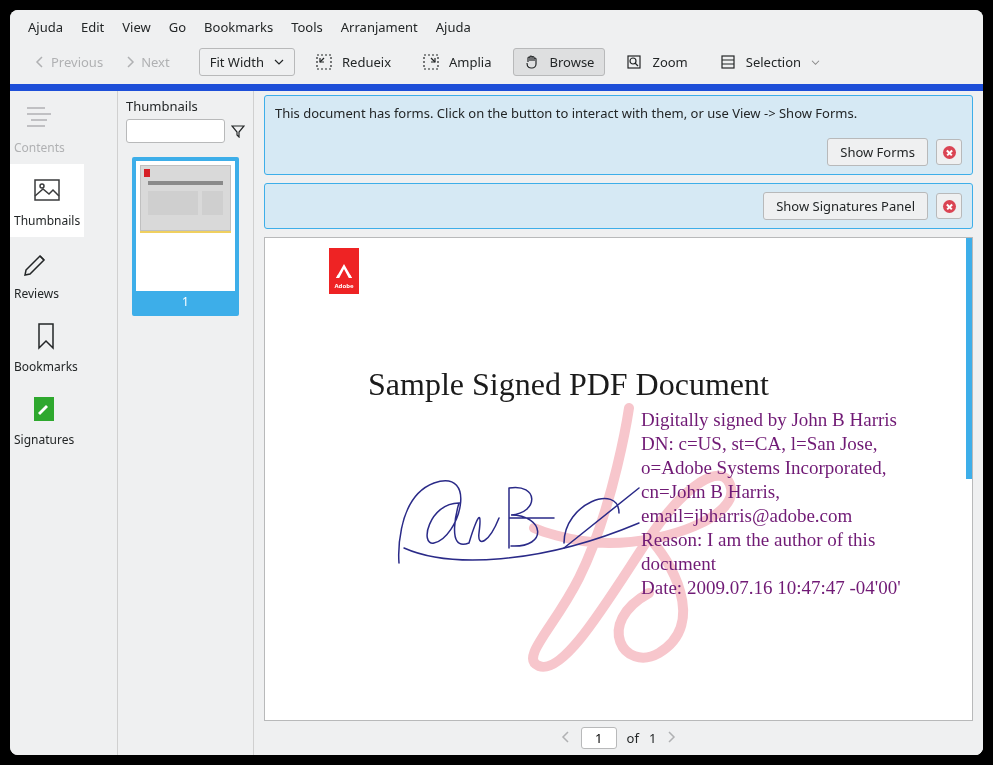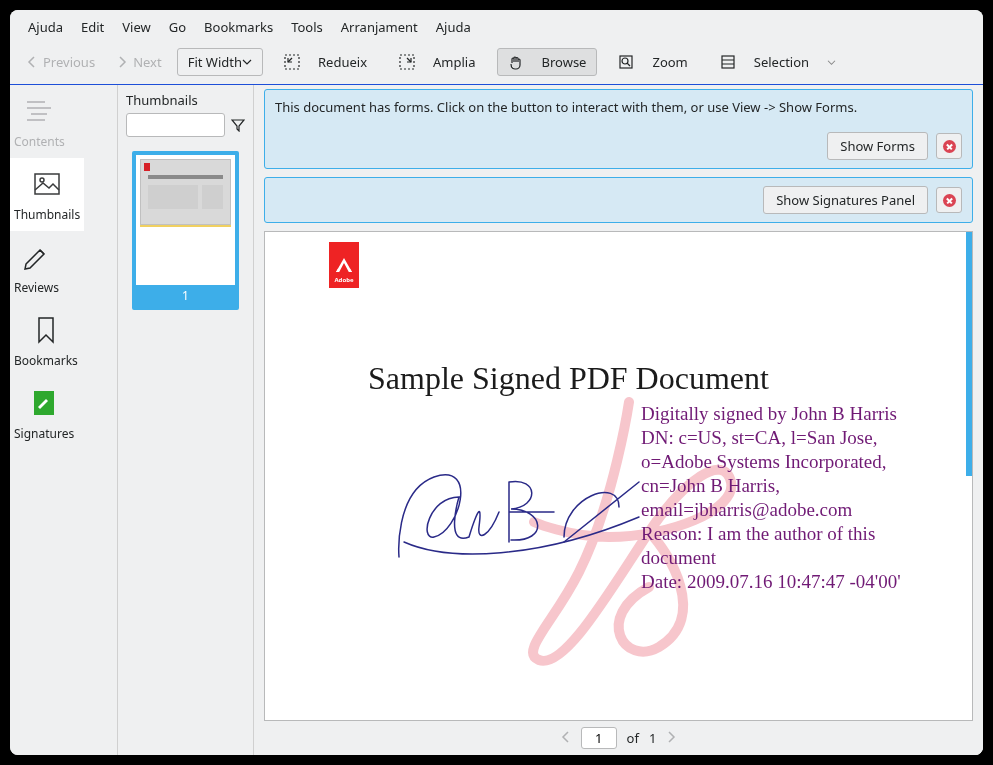--- a/index.html
+++ b/index.html
@@ -1,25 +1,25 @@
 <!DOCTYPE html>
 <html><head>
 <meta charset="utf-8">
 <style>
 * { box-sizing: border-box; margin: 0; padding: 0; font-family: "Noto Sans", "Segoe UI", sans-serif; }
 body { background: #000; width: 993px; height: 765px; overflow: hidden; }
 .window { position: absolute; left: 10px; top: 10px; width: 973px; height: 745px; background: #eff0f1; border-radius: 8px; overflow: hidden; display: flex; flex-direction: column; }
 .menubar { display: flex; gap: 18px; padding: 8px 18px; font-size: 13px; color: #232627; background: #eff0f1; }
 .menubar span { cursor: default; }
-.toolbar { display: flex; align-items: center; gap: 4px; padding: 4px 8px 8px 8px; border-bottom: 1px solid #1d4ed8; }
+.toolbar { display: flex; align-items: center; gap: 4px; padding: 4px 8px 8px 16px; border-bottom: 7px solid #1d4ed8; }
 .nav-btn { display: flex; align-items: center; gap: 6px; padding: 4px 8px; color: #b0b1b3; font-size: 13px; border: 1px solid transparent; border-radius: 3px; }
 .nav-btn svg { stroke: #b0b1b3; }
-.combo { display: flex; align-items: center; padding: 4px 10px; border: 1px solid #b8b9ba; border-radius: 3px; background: #eff0f1; font-size: 13px; color: #232627; margin-left: 2px; }
-.tool-btn { display: flex; align-items: center; gap: 18px; padding: 4px 10px; font-size: 13px; color: #232627; border: 1px solid transparent; border-radius: 3px; margin-left: 6px; }
-.tool-btn.active { border: 1px solid #b8b9ba; background: #dedfe0; align-items: flex-end; }
+.combo { display: flex; align-items: center; gap: 10px; padding: 4px 10px; border: 1px solid #b8b9ba; border-radius: 3px; background: #eff0f1; font-size: 13px; color: #232627; margin-left: 16px; }
+.tool-btn { display: flex; align-items: center; gap: 10px; padding: 4px 10px; font-size: 13px; color: #232627; border: 1px solid transparent; border-radius: 3px; margin-left: 6px; }
+.tool-btn.active { border: 1px solid #b8b9ba; background: #dedfe0; }
 .tool-btn svg, .combo svg { stroke: #232627; }
 .body { flex: 1; display: flex; min-height: 0; }
 .sidebar { width: 108px; display: flex; flex-direction: column; align-items: flex-start; background: #eff0f1; border-right: 1px solid #d0d0d0; }
 .side-item { display: flex; flex-direction: column; align-items: center; gap: 6px; padding: 10px 4px 8px 4px; font-size: 12px; color: #232627; }
 .side-item.disabled { color: #b0b1b3; }
 .side-item.active { background: #fff; }
 .side-item .ico { width: 32px; height: 32px; display: flex; align-items: center; justify-content: center; }
 .thumbs-panel { width: 136px; display: flex; flex-direction: column; border-right: 1px solid #d0d0d0; background: #eff0f1; }
 .thumbs-head { font-size: 13px; color: #232627; padding: 6px 8px 4px 8px; }
 .thumbs-filter { display: flex; gap: 6px; padding: 0 8px 8px 8px; align-items: center; }

